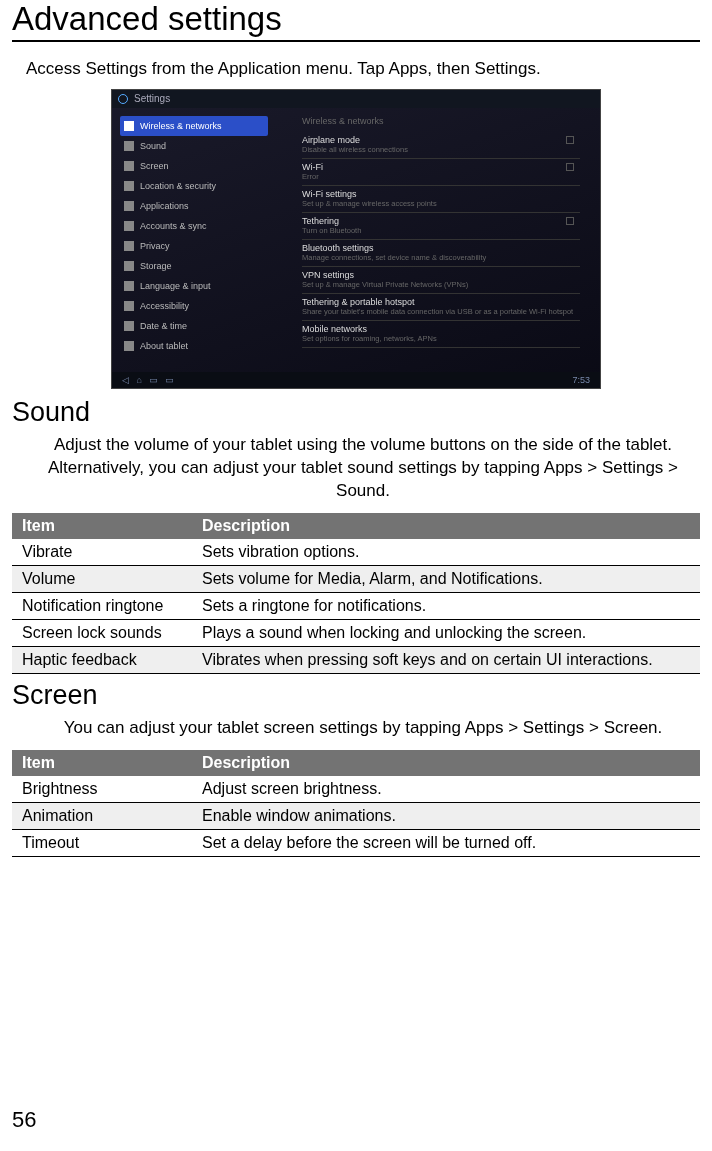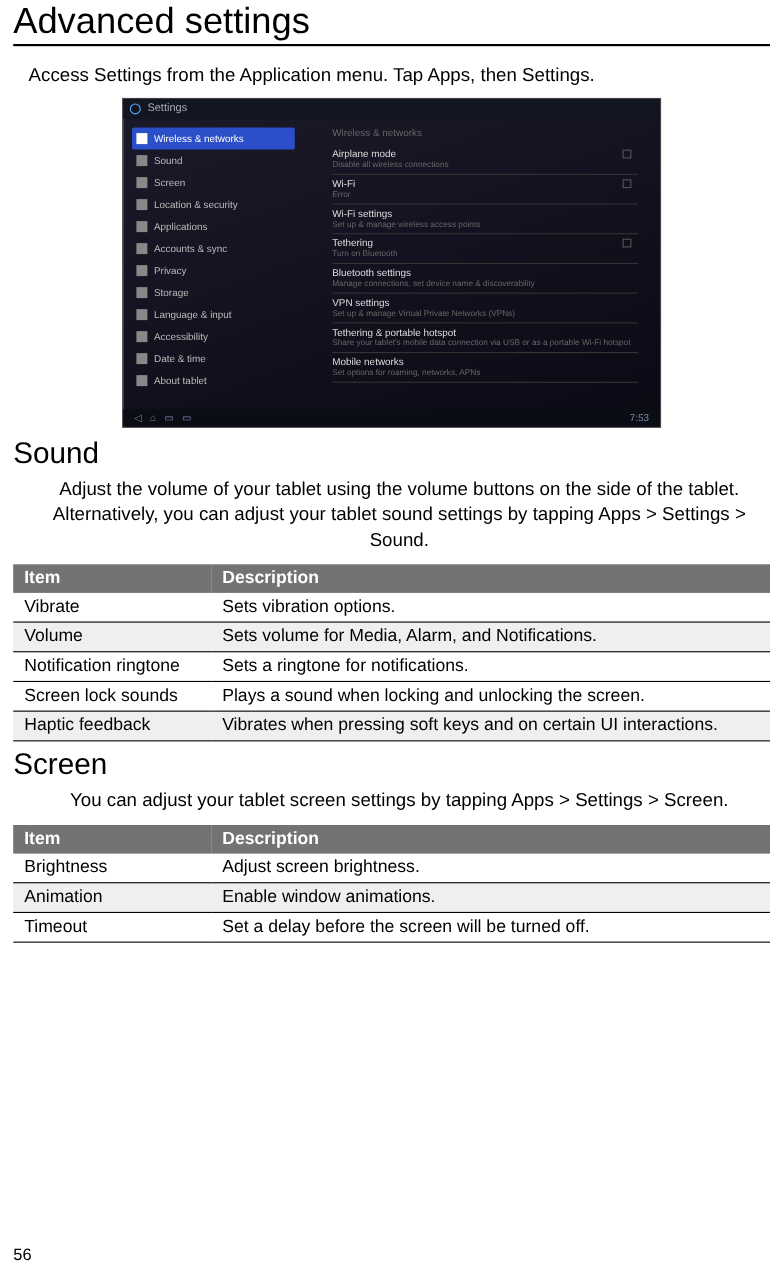--- a/index.html
+++ b/index.html
@@ -60,21 +60,21 @@
   table.settings { width: 100%; border-collapse: collapse; font-size: 16px; }
   table.settings thead th {
     background: #737373; color: #fff; text-align: left; font-weight: 700;
     padding: 4px 10px;
   }
   table.settings td { padding: 4px 10px; vertical-align: top; }
   table.settings tbody tr { border-bottom: 1.3px solid #000; }
   table.settings tbody tr.shade { background: #efefef; margin-top: 36px; }
   table.settings col.c1 { width: 180px; }
 
-  .page-num { position: absolute; bottom: 2px; left: 12px; font-size: 15px; }
+  .page-num { position: absolute; bottom: 18px; left: 12px; font-size: 22px; }
 </style>
 </head>
 <body>
 
 <h1 class="page-title">Advanced settings</h1>
 
 <p class="intro">
   <span>Access Settings from the Application menu. Tap </span><span class="bold">Apps</span><span>, then </span><span class="bold">Settings</span><span>.</span>
 </p>
 

